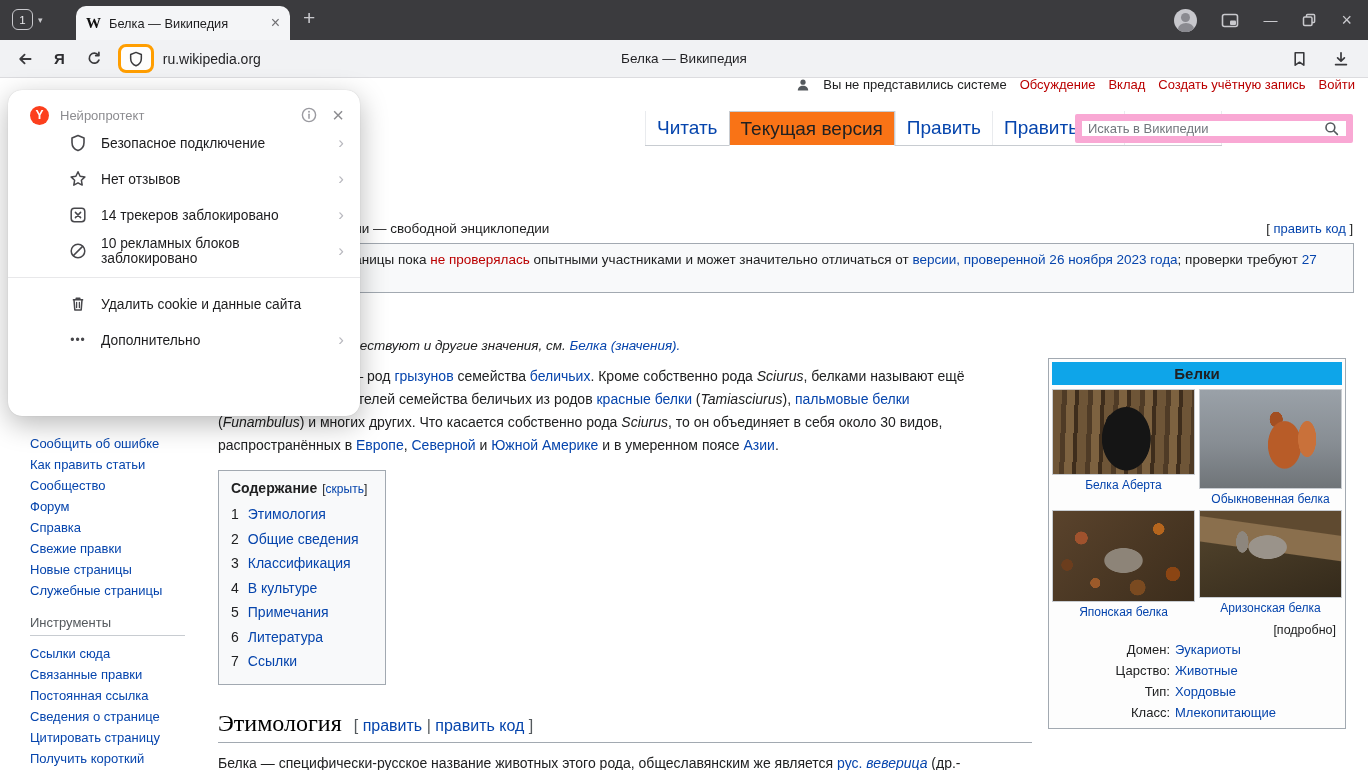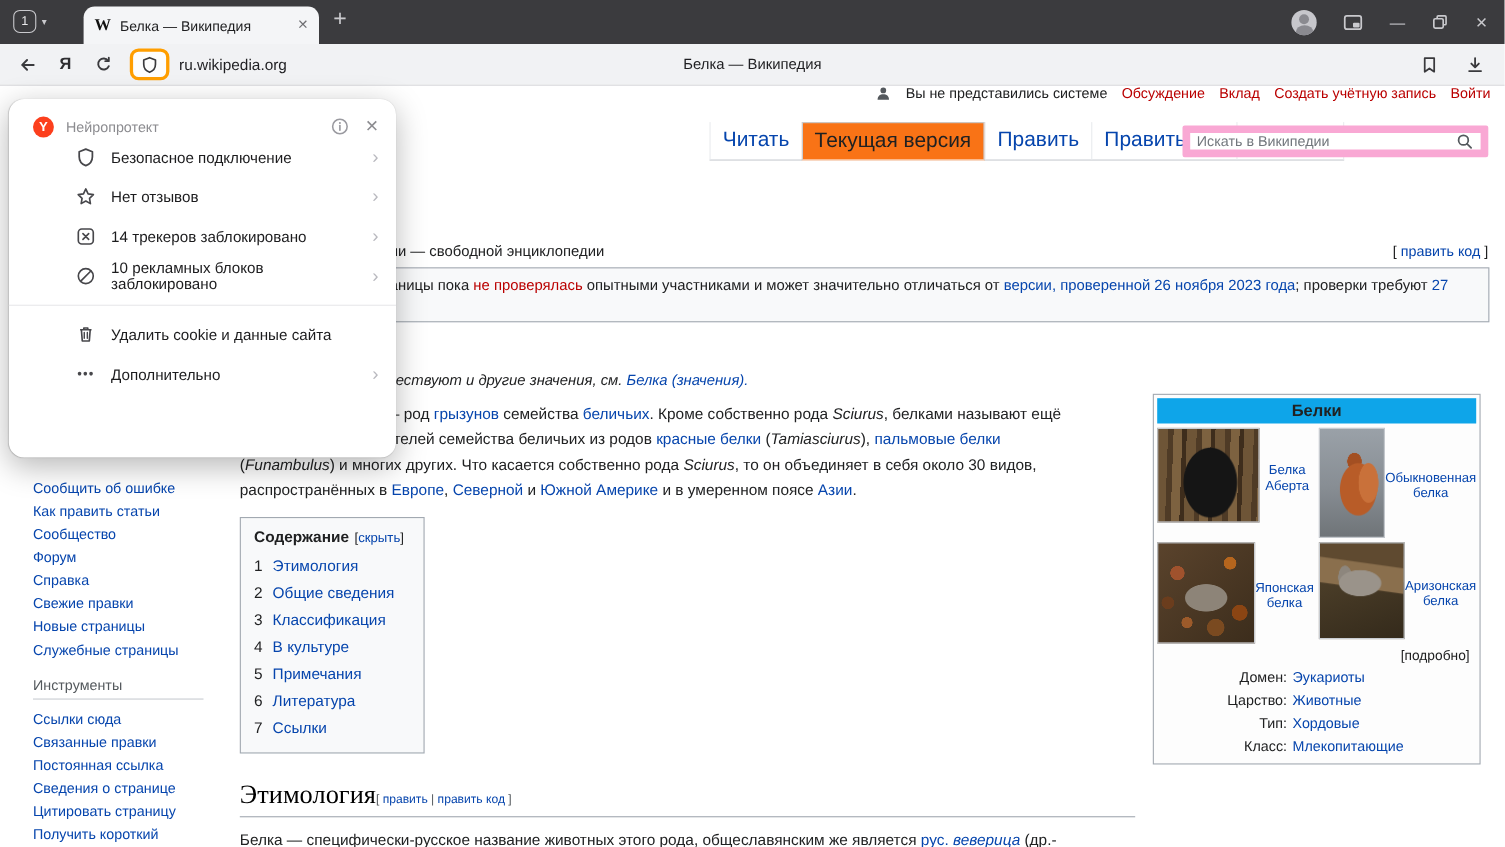--- a/index.html
+++ b/index.html
@@ -67,33 +67,33 @@
   .toc { position:absolute; left:218px; top:470px; background:#f8f9fa; border:1px solid #a2a9b1;
          padding:9px 18px 10px 12px; display:inline-block; }
   .toc-title { font-size:14px; color:#202122; margin-bottom:6px; }
   .toc-title b { font-weight:bold; }
   .toc-toggle { font-size:12px; margin-left:5px; }
   .toc-item { font-size:14px; line-height:24.5px; white-space:nowrap; color:#202122; cursor:pointer; }
   .toc-item .num { margin-right:9px; color:#202122; }
 
   .h2wrap { position:absolute; left:218px; top:710px; width:814px; border-bottom:1px solid #a2a9b1; padding-bottom:5px; }
   .h2text { font-family:"Liberation Serif",serif; font-size:24px; color:#000; }
-  .h2edit { font-size:11px; color:#54595d; }
+  .h2edit { font-size:16px; margin-left:12px; color:#54595d; }
   .etym { position:absolute; left:218px; top:752px; width:828px; font-size:14px; line-height:23px; color:#202122; }
 
   .sidebar { position:absolute; left:30px; top:433px; width:176px; font-size:13px; }
   .sb-item { line-height:21px; color:#0645ad; cursor:pointer; white-space:nowrap; }
   .sb-head { margin-top:14px; margin-bottom:7px; padding-bottom:5px; width:155px;
              color:#54595d; border-bottom:1px solid #c8ccd1; }
 
   .infobox { position:absolute; left:1048px; top:358px; width:298px; background:#fdfdfd;
              border:1px solid #a2a9b1; padding:3px; font-size:13px; }
   .ib-title { background:#0ea5e9; text-align:center; font-weight:bold; font-size:15px; padding:3px 0; color:#202122; }
   .ib-grid { display:flex; flex-wrap:wrap; gap:4px; margin-top:4px; align-items:flex-start; }
-  .ib-cell { width:143px; display:flex; flex-direction:row; align-items:center; }
+  .ib-cell { width:143px; display:flex; flex-direction:column; align-items:center; }
   .ib-img { width:100%; border:1px solid #c8ccd1; cursor:pointer; }
   .i1 { height:86px; background-color:#5b4631;
         background-image:
           radial-gradient(ellipse 40px 52px at 52% 58%, #151515 60%, transparent 62%),
           radial-gradient(ellipse 13px 16px at 43% 40%, #1b1b1b 60%, transparent 62%),
           radial-gradient(ellipse 9px 24px at 60% 64%, #e8e4da 55%, transparent 57%),
           repeating-linear-gradient(92deg,#6e5537 0 9px,#4f3b26 9px 14px,#7d6240 14px 22px,#3e2d1c 22px 26px); }
   .i2 { height:100px; background-color:#8e9398;
         background-image:
           radial-gradient(ellipse 16px 32px at 76% 50%, #c9713a 55%, transparent 58%),

